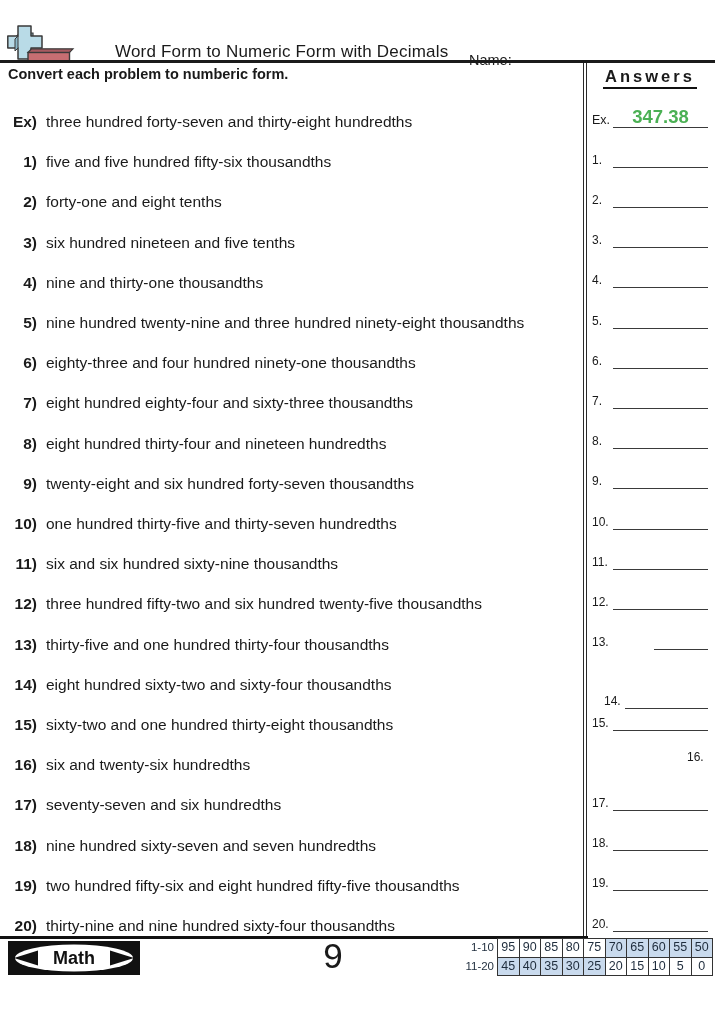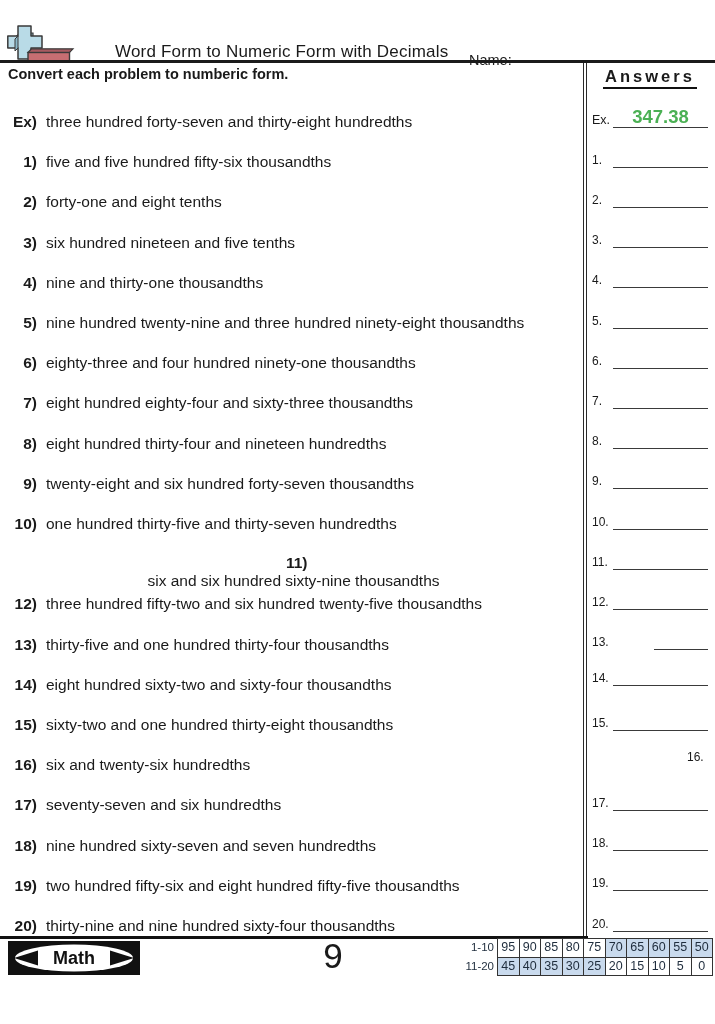--- a/index.html
+++ b/index.html
@@ -101,21 +101,21 @@
         <span class="p-text">eight hundred thirty-four and nineteen hundredths</span>
       </div>
       <div class="p-row" style="top: 473.8px;">
         <span class="p-num">9)</span>
         <span class="p-text">twenty-eight and six hundred forty-seven thousandths</span>
       </div>
       <div class="p-row" style="top: 514px;">
         <span class="p-num">10)</span>
         <span class="p-text">one hundred thirty-five and thirty-seven hundredths</span>
       </div>
-      <div class="p-row" style="top: 554.2px; flex-direction: column;">
+      <div class="p-row" style="top: 554.2px;">
         <span class="p-num">11)</span>
         <span class="p-text">six and six hundred sixty-nine thousandths</span>
       </div>
       <div class="p-row" style="top: 594.4px;">
         <span class="p-num">12)</span>
         <span class="p-text">three hundred fifty-two and six hundred twenty-five thousandths</span>
       </div>
       <div class="p-row" style="top: 634.6px;">
         <span class="p-num">13)</span>
         <span class="p-text">thirty-five and one hundred thirty-four thousandths</span>
@@ -204,21 +204,21 @@
         <span class="a-line"></span>
       </div>
       <div class="a-slot" style="top: 588.9px;">
         <span class="a-label">12.</span>
         <span class="a-line"></span>
       </div>
       <div class="a-slot" style="top: 629.1px; gap: 41px;">
         <span class="a-label">13.</span>
         <span class="a-line"></span>
       </div>
-      <div class="a-slot" style="top: 665px;">
+      <div class="a-slot" style="top: 688px; margin-left: 12px;">
         <span class="a-label">14.</span>
         <span class="a-line"></span>
       </div>
       <div class="a-slot" style="top: 709.5px;">
         <span class="a-label">15.</span>
         <span class="a-line"></span>
       </div>
       <div class="a-slot" style="top: 749.7px; flex-direction: column;">
         <span class="a-label">16.</span>
         <span class="a-line"></span>

